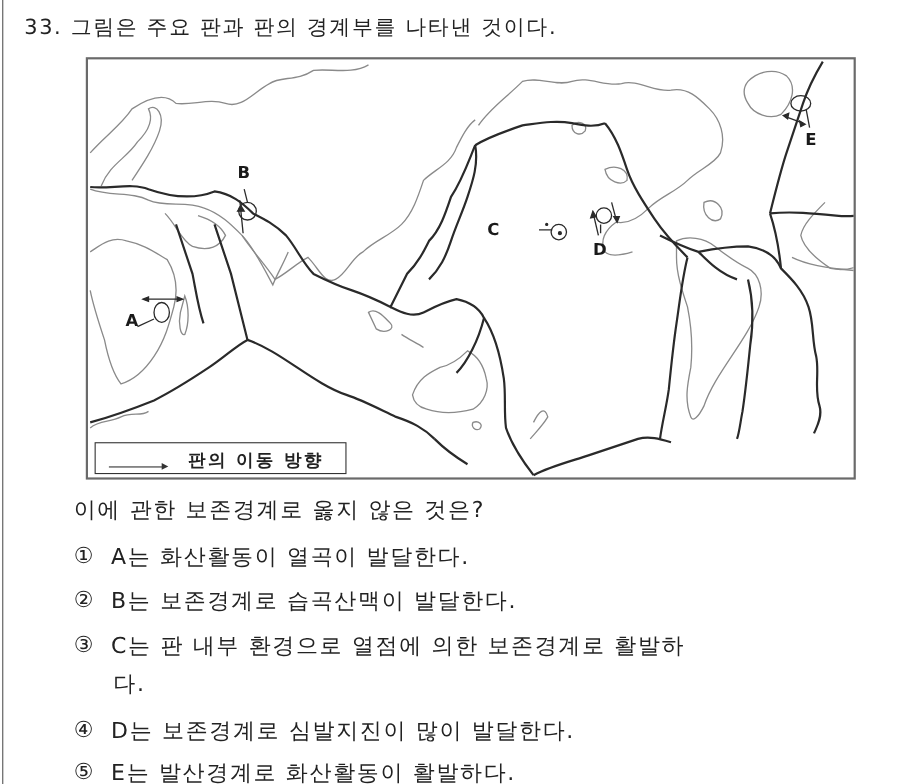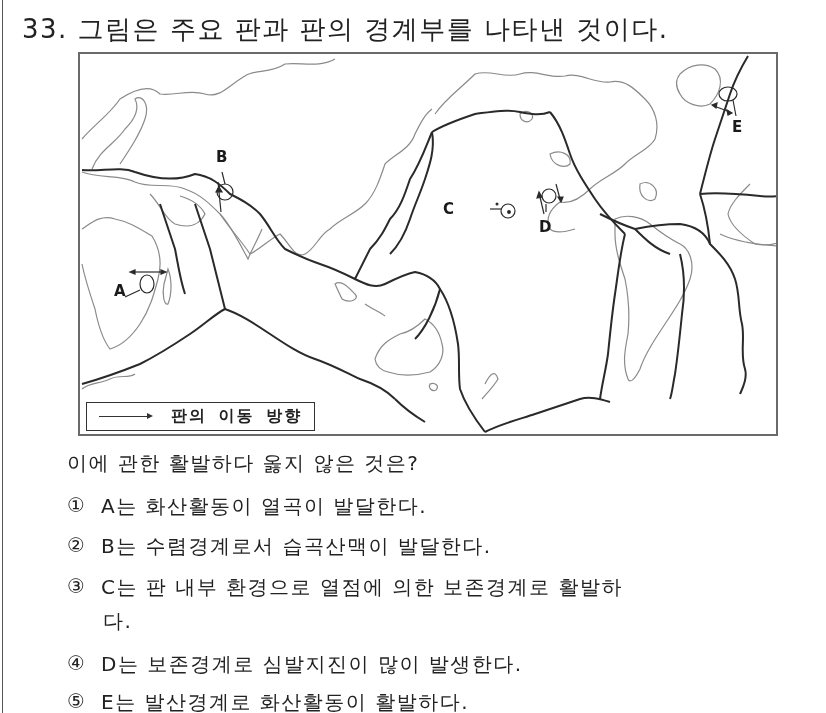--- a/index.html
+++ b/index.html
@@ -1,25 +1,25 @@
 <!DOCTYPE html>
 <html><head>
 <meta charset="utf-8">
 <style>
   html, body { margin: 0; padding: 0; background: #ffffff; }
   body { width: 826px; height: 713px; position: relative; overflow: hidden;
          font-family: "DejaVu Sans", "Liberation Sans", sans-serif; color: #222; }
   .page-border { position: absolute; left: 2px; top: 0; width: 1px; height: 713px; background: #555; }
-  .question-title { position: absolute; left: 22px; top: 12px; font-size: 26px; letter-spacing: 1.5px; white-space: nowrap; }
+  .question-title { position: absolute; left: 22px; top: 12px; font-size: 19px; letter-spacing: 1.5px; white-space: nowrap; }
   .map-frame { position: absolute; left: 78px; top: 52px; width: 700px; height: 384px;
                border: 2px solid #6a6a6a; box-sizing: border-box; background: #fff; overflow: hidden; }
   .map-frame svg { position: absolute; left: 0; top: 0; }
   .map-label { position: absolute; font-family: "DejaVu Sans", sans-serif; font-weight: bold; font-size: 15px; color: #1a1a1a; }
   .legend { position: absolute; left: 6px; top: 348px; width: 229px; height: 29px; border: 1.5px solid #333;
-            box-sizing: border-box; background: #fff; display: flex; align-items: center; font-family: Liberation Mono, monospace; }
+            box-sizing: border-box; background: #fff; display: flex; align-items: flex-end; }
   .legend-arrow { width: 56px; height: 10px; margin-left: 12px; position: relative; }
   .legend-arrow::before { content: ""; position: absolute; left: 0; top: 4px; width: 50px; height: 1px; background: #333; }
   .legend-arrow::after { content: ""; position: absolute; left: 48px; top: 1px; border-left: 6px solid #333;
                          border-top: 3.5px solid transparent; border-bottom: 3.5px solid transparent; }
   .legend-text { margin-left: 16px; font-weight: bold; font-size: 16px; letter-spacing: 2px; color: #222; white-space: nowrap; }
   .prompt { position: absolute; left: 67px; top: 450px; font-size: 20px; letter-spacing: 1.5px; white-space: nowrap; }
   .option { position: absolute; left: 67px; font-size: 20px; letter-spacing: 1.5px; white-space: nowrap; display: flex; }
   .option .marker { width: 34px; display: inline-block; }
   .option .body { display: inline-block; }
   .option-cont { position: absolute; left: 103px; font-size: 20px; letter-spacing: 1.5px; white-space: nowrap; }
@@ -142,35 +142,35 @@
   <span class="map-label" style="left:363px; top:146px;">C</span>
   <span class="map-label" style="left:459px; top:164px;">D</span>
   <span class="map-label" style="left:652px; top:64px;">E</span>
 
   <div class="legend">
     <span class="legend-arrow"></span>
     <span class="legend-text">판의 이동 방향</span>
   </div>
 </div>
 
-<div class="prompt">이에 관한 활발하다 옳지 않은 것은?</div>
+<div class="prompt">이에 관한 보존경계로 옳지 않은 것은?</div>
 
 <div class="option" style="top:493px;">
   <span class="marker">①</span>
   <span class="body">A는 화산활동이 열곡이 발달한다.</span>
 </div>
 <div class="option" style="top:533px;">
   <span class="marker">②</span>
-  <span class="body">B는 수렴경계로서 습곡산맥이 발달한다.</span>
+  <span class="body">B는 보존경계로 습곡산맥이 발달한다.</span>
 </div>
 <div class="option" style="top:574px;">
   <span class="marker">③</span>
   <span class="body">C는 판 내부 환경으로 열점에 의한 보존경계로 활발하</span>
 </div>
 <div class="option-cont" style="top:608px;">다.</div>
 <div class="option" style="top:651px;">
   <span class="marker">④</span>
-  <span class="body">D는 보존경계로 심발지진이 많이 발생한다.</span>
+  <span class="body">D는 보존경계로 심발지진이 많이 발달한다.</span>
 </div>
 <div class="option" style="top:689px;">
   <span class="marker">⑤</span>
   <span class="body">E는 발산경계로 화산활동이 활발하다.</span>
 </div>
 
 </body></html>

